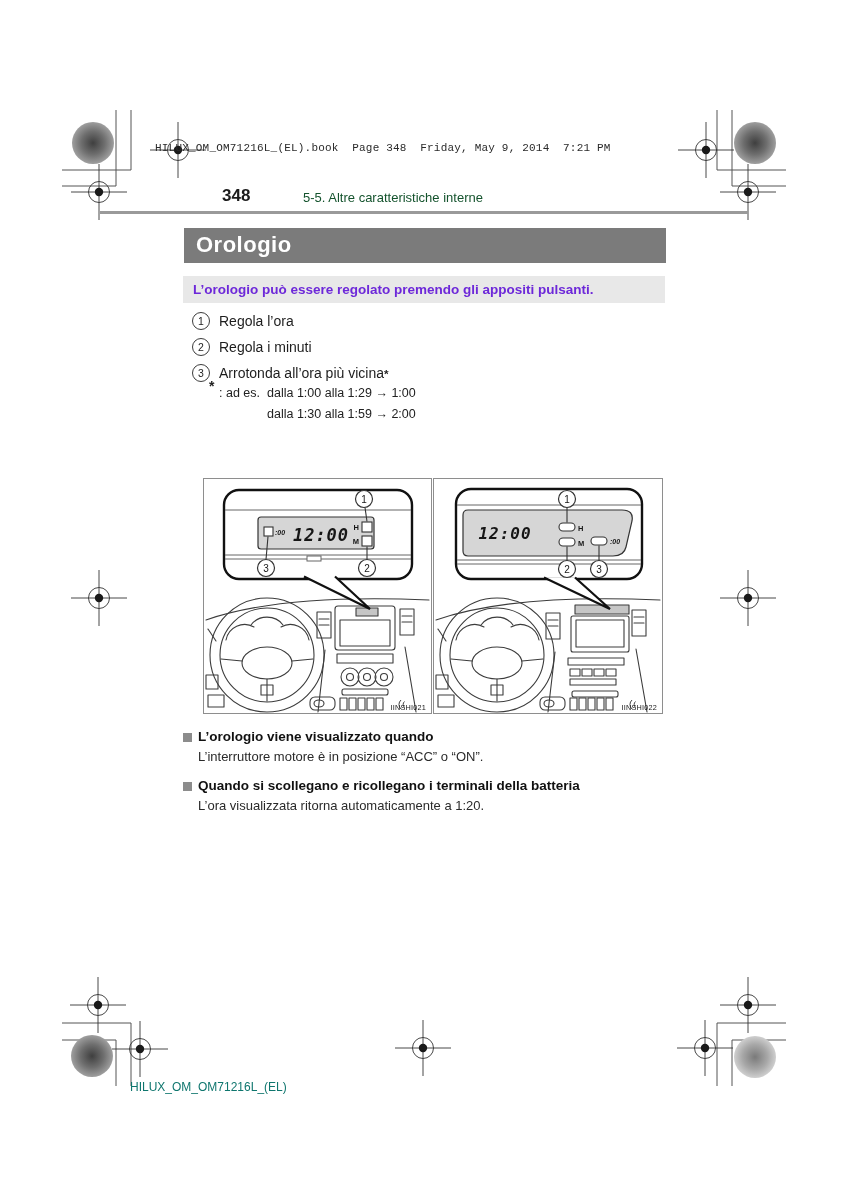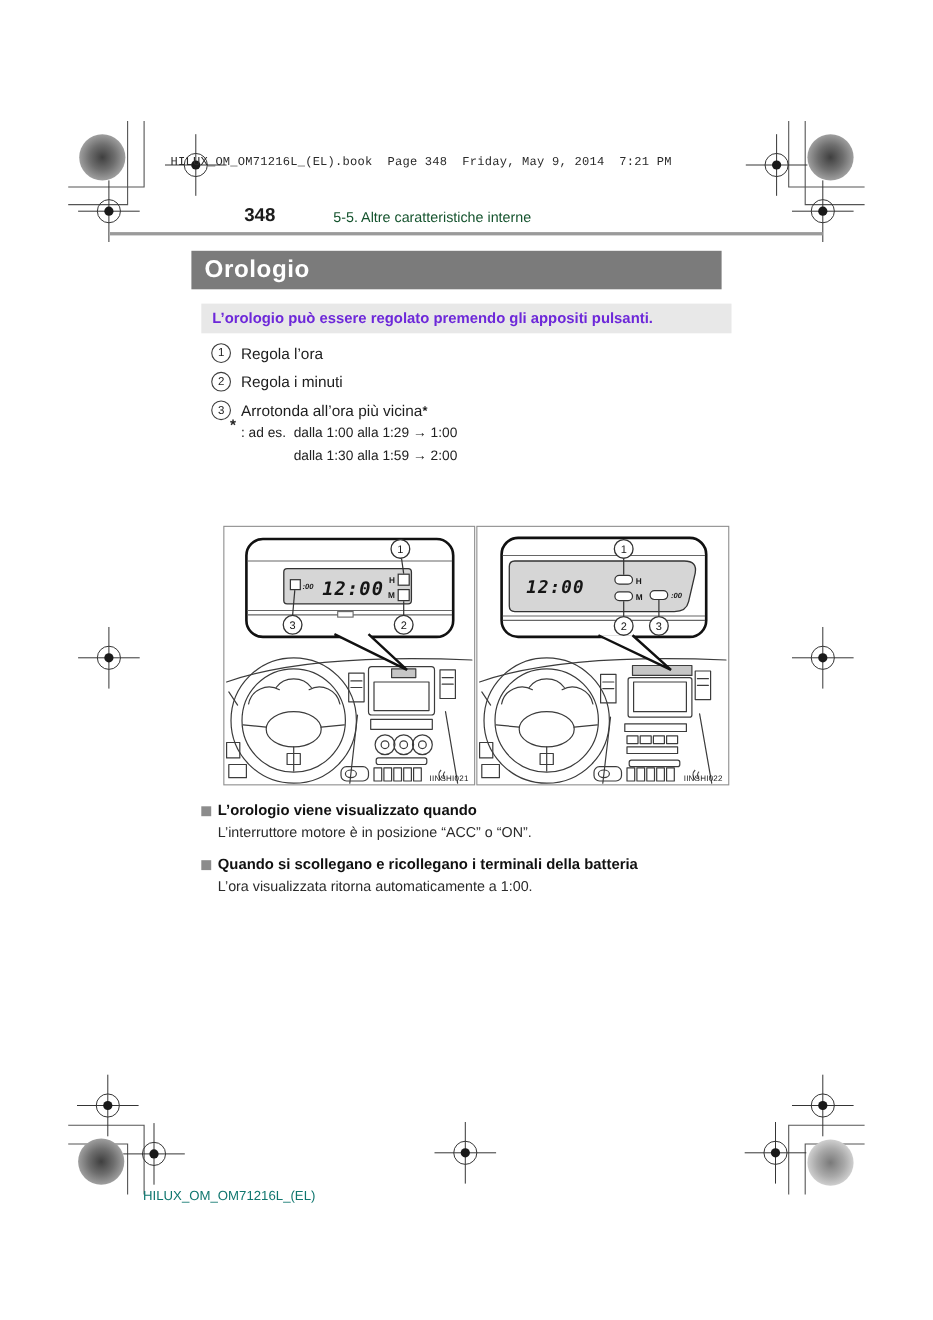--- a/index.html
+++ b/index.html
@@ -5,21 +5,21 @@
   html,body{margin:0;padding:0;background:#fff;}
   .page{position:relative;width:848px;height:1200px;background:#fff;overflow:hidden;
         font-family:"Liberation Sans",sans-serif;color:#222;}
   .abs{position:absolute;}
   .marks{position:absolute;left:0;top:0;pointer-events:none;}
   .header-line{left:155px;top:142px;font-family:"Liberation Mono",monospace;font-size:11px;
                color:#2a2a2a;letter-spacing:.2px;white-space:pre;}
   .pageno{left:222px;top:186px;font-size:17px;font-weight:bold;color:#1c1c1c;}
   .section{left:303px;top:190px;font-size:13px;color:#14532d;}
   .header-rule{left:100px;top:211px;width:648px;height:3px;}
-  .title-bar{left:174px;top:228px;width:482px;height:35px;}
+  .title-bar{left:184px;top:228px;width:482px;height:35px;}
   .title-bar span{display:block;padding:4px 0 0 12px;font-size:22px;font-weight:bold;color:#fff;letter-spacing:.5px;}
   .intro-box{left:183px;top:276px;width:462px;padding:6px 10px;font-size:13.5px;font-weight:bold;color:#6d28d9;}
   .callout-list{left:192px;top:312px;}
   .callout-item{display:flex;align-items:center;margin-bottom:8px;height:18px;font-size:14px;color:#1d1d1d;}
   .num-badge{width:16px;height:16px;border:1.3px solid #3c3c3c;border-radius:50%;font-size:10.5px;
              line-height:16px;text-align:center;margin-right:9px;flex:0 0 auto;color:#1d1d1d;}
   .fn-star{left:209px;top:378px;font-size:14px;font-weight:bold;}
   .fn-prefix{left:219px;top:386px;font-size:12.5px;}
   .fn-line1{left:267px;top:386px;font-size:12.5px;}
   .fn-line2{left:267px;top:407px;font-size:12.5px;}
@@ -302,19 +302,19 @@
         <span class="sq" style="background:#8c8c8c;"></span>
         <span>L’orologio viene visualizzato quando</span>
       </div>
       <div class="note-body">L’interruttore motore è in posizione “ACC” o “ON”.</div>
     </div>
     <div class="note-block">
       <div class="note-head">
         <span class="sq" style="background:#8c8c8c;"></span>
         <span>Quando si scollegano e ricollegano i terminali della batteria</span>
       </div>
-      <div class="note-body">L’ora visualizzata ritorna automaticamente a 1:00.</div>
+      <div class="note-body">L’ora visualizzata ritorna automaticamente a 1:20.</div>
     </div>
   </div>
 
   <div class="abs footer-code">HILUX_OM_OM71216L_(EL)</div>
 
 </div>
 
 </body></html>

